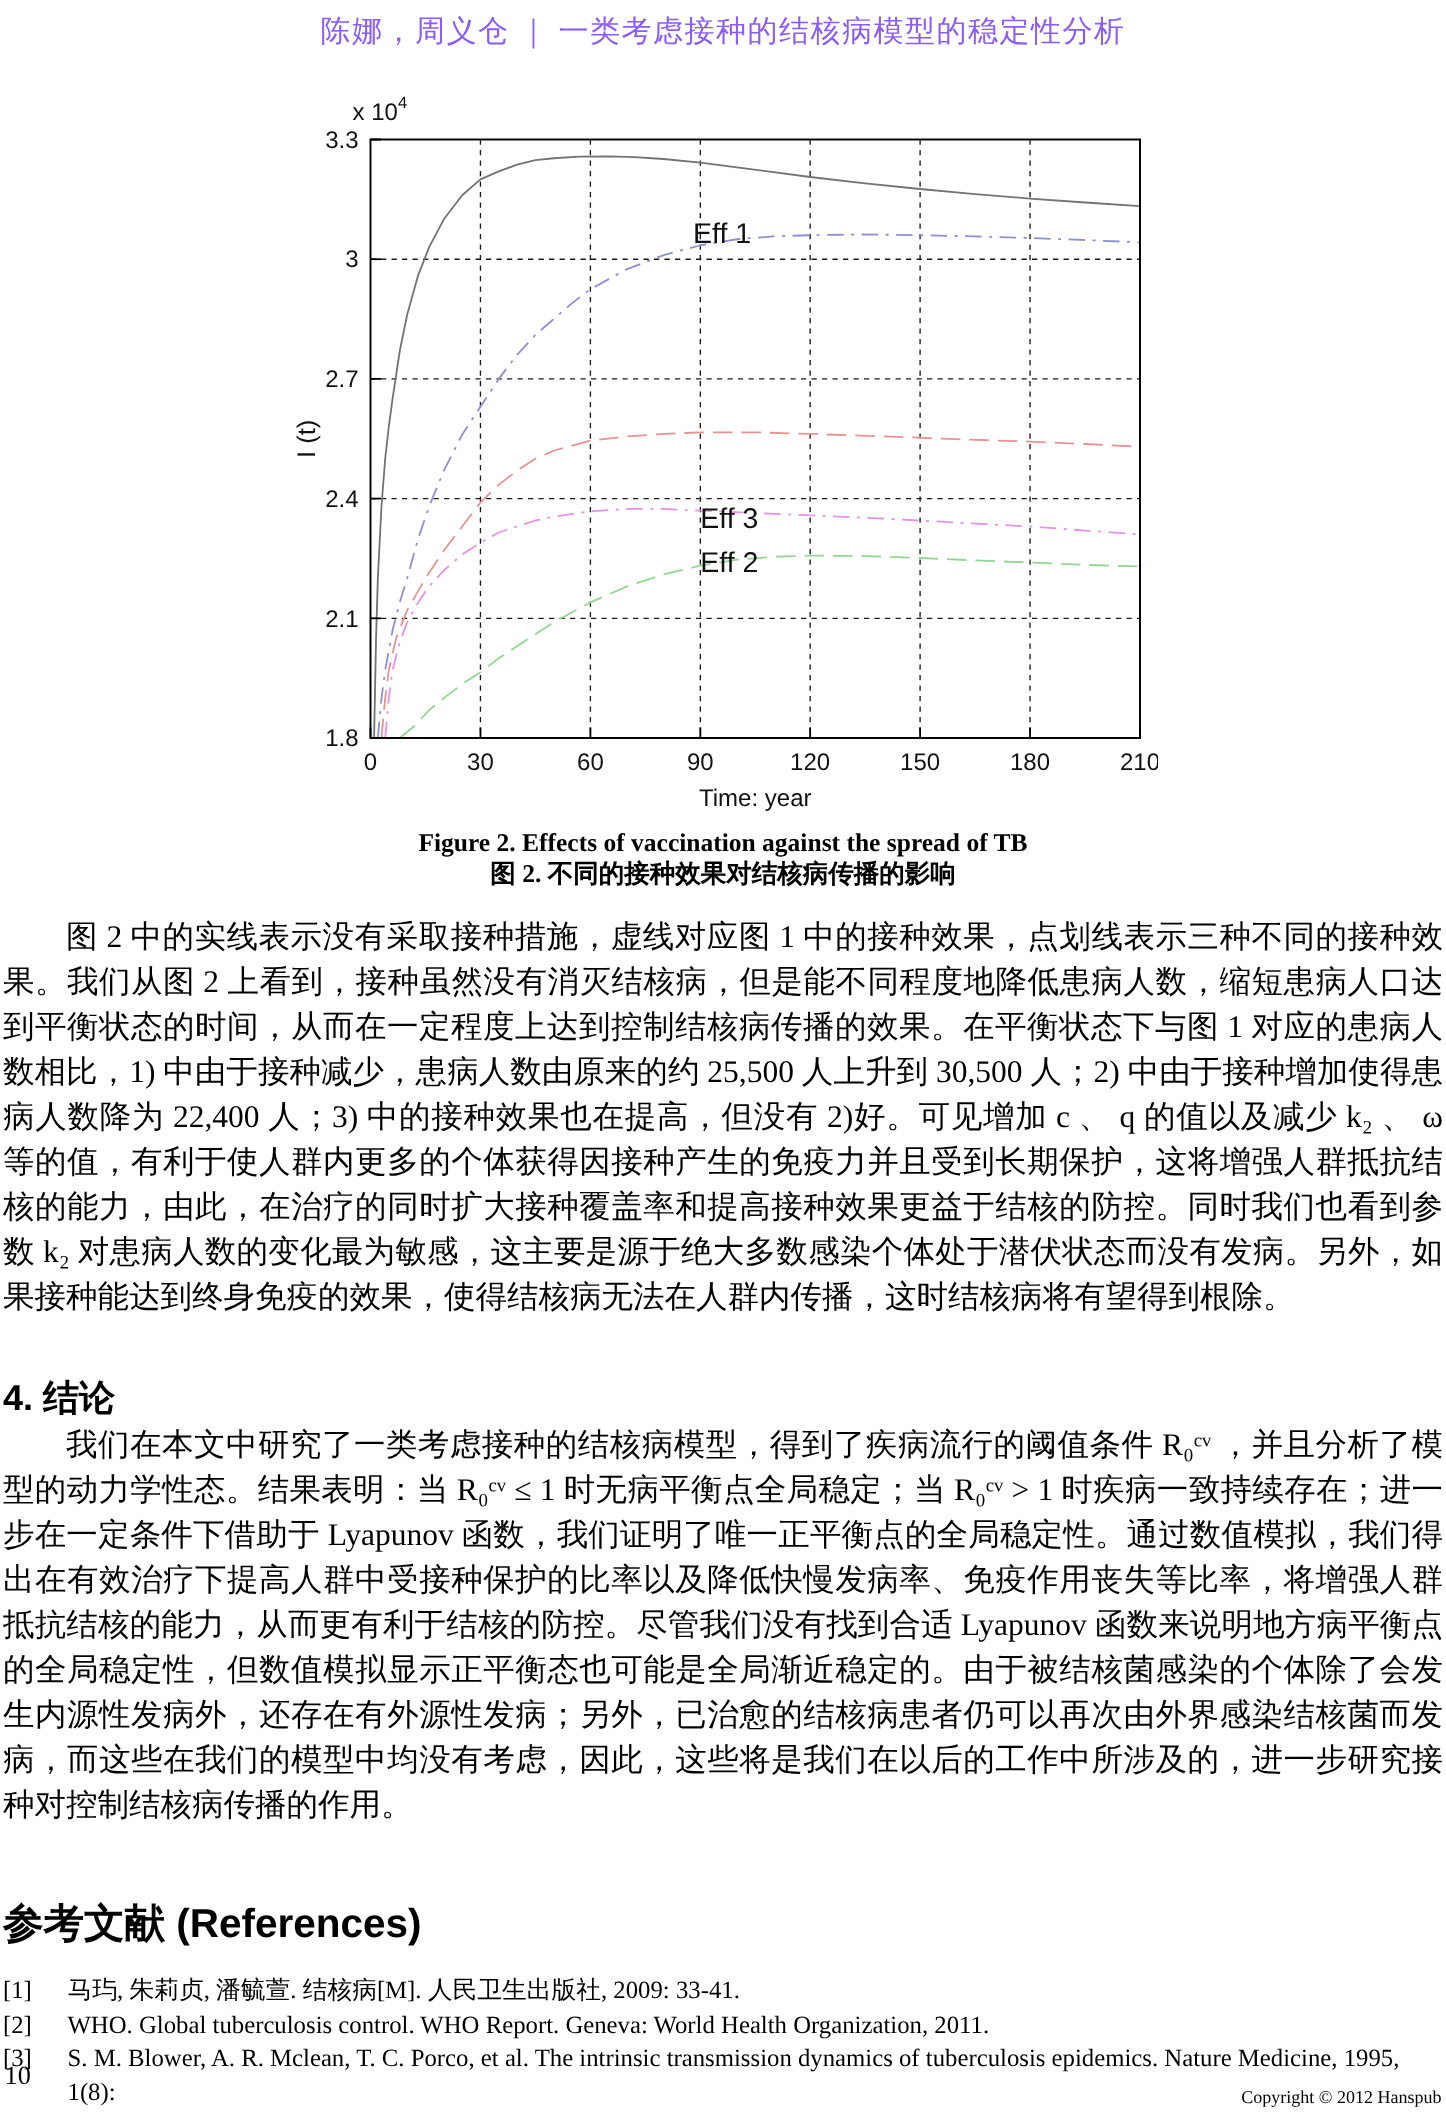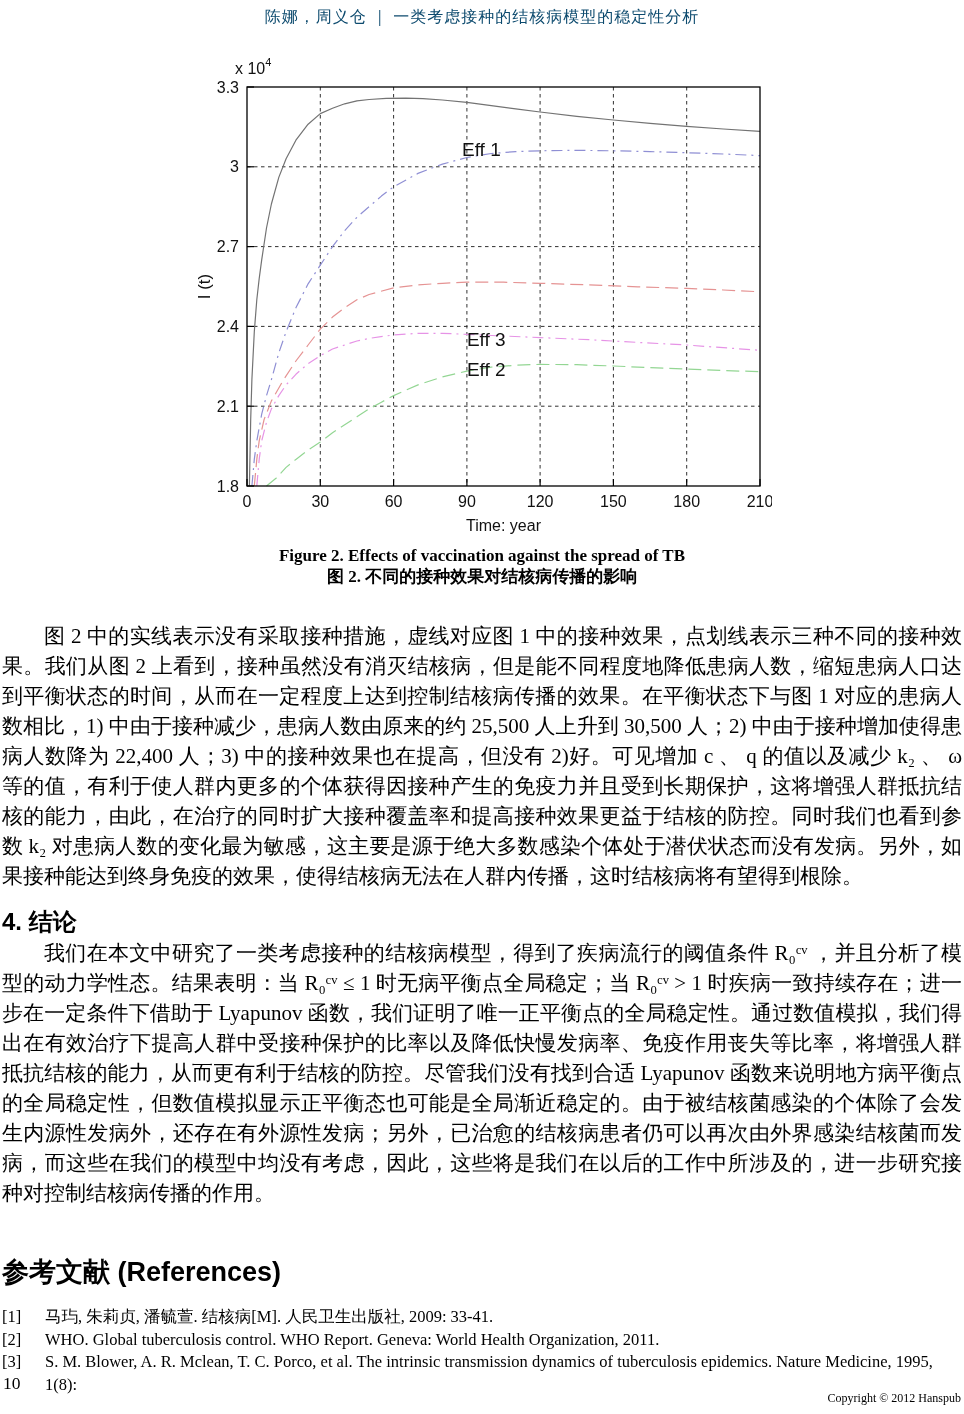--- a/index.html
+++ b/index.html
@@ -1,31 +1,31 @@
 <!DOCTYPE html>
 <html><head>
 <meta charset="utf-8">
 <style>
   html,body{margin:0;padding:0;background:#ffffff;}
   .page{position:relative;width:964px;height:1414px;background:#fff;overflow:hidden;
         font-family:"Liberation Serif","DejaVu Serif",serif;color:#000;}
-  .running-header{text-align:center;padding-top:7px;font-size:16px;color:#0c4a6e;letter-spacing:1px;}
+  .running-header{text-align:center;padding-top:7px;font-size:20px;color:#8b5cf6;letter-spacing:1px;}
   .chart-area{position:relative;height:521px;}
   #chart-svg{position:absolute;left:190px;top:26px;}
   .grid{stroke:#1a1a1a;stroke-width:0.9;stroke-dasharray:3.5 3.5;}
   .tick{stroke:#000;stroke-width:1.2;}
   .ticklab{font-family:"Liberation Sans","DejaVu Sans",sans-serif;font-size:16px;fill:#111;}
   .axlab{font-family:"Liberation Sans","DejaVu Sans",sans-serif;font-size:17px;fill:#111;}
   .anno{font-family:"Liberation Sans","DejaVu Sans",sans-serif;font-size:19px;fill:#111;}
   .caption{text-align:center;font-weight:bold;font-size:17px;line-height:21px;margin-top:-4px;}
   .body-par{font-size:21px;line-height:30px;text-align:justify;margin:0;padding:0 2px;text-indent:42px;}
-  #par1{margin-top:34px;}
+  #par1{margin-top:16px;}
   #par2{margin-top:0;}
   .sec-heading{font-family:"Liberation Sans","DejaVu Sans",sans-serif;font-weight:bold;
-               font-size:24px;margin:15px 0 0 2px;}
+               font-size:24px;margin:37px 0 0 2px;}
   .refs-heading{font-family:"Liberation Sans","DejaVu Sans",sans-serif;font-weight:bold;
                 font-size:27px;margin:46px 0 16px 2px;}
   .ref-row{display:flex;font-size:16.5px;line-height:22.5px;padding:0 2px;}
   .ref-label{width:43px;flex:none;}
   .ref-text{flex:1;}
   .footer-left{position:absolute;left:3px;bottom:20px;font-size:17.5px;}
   .footer-right{position:absolute;right:3px;bottom:8px;font-size:12px;}
 </style>
 </head>
 <body>

